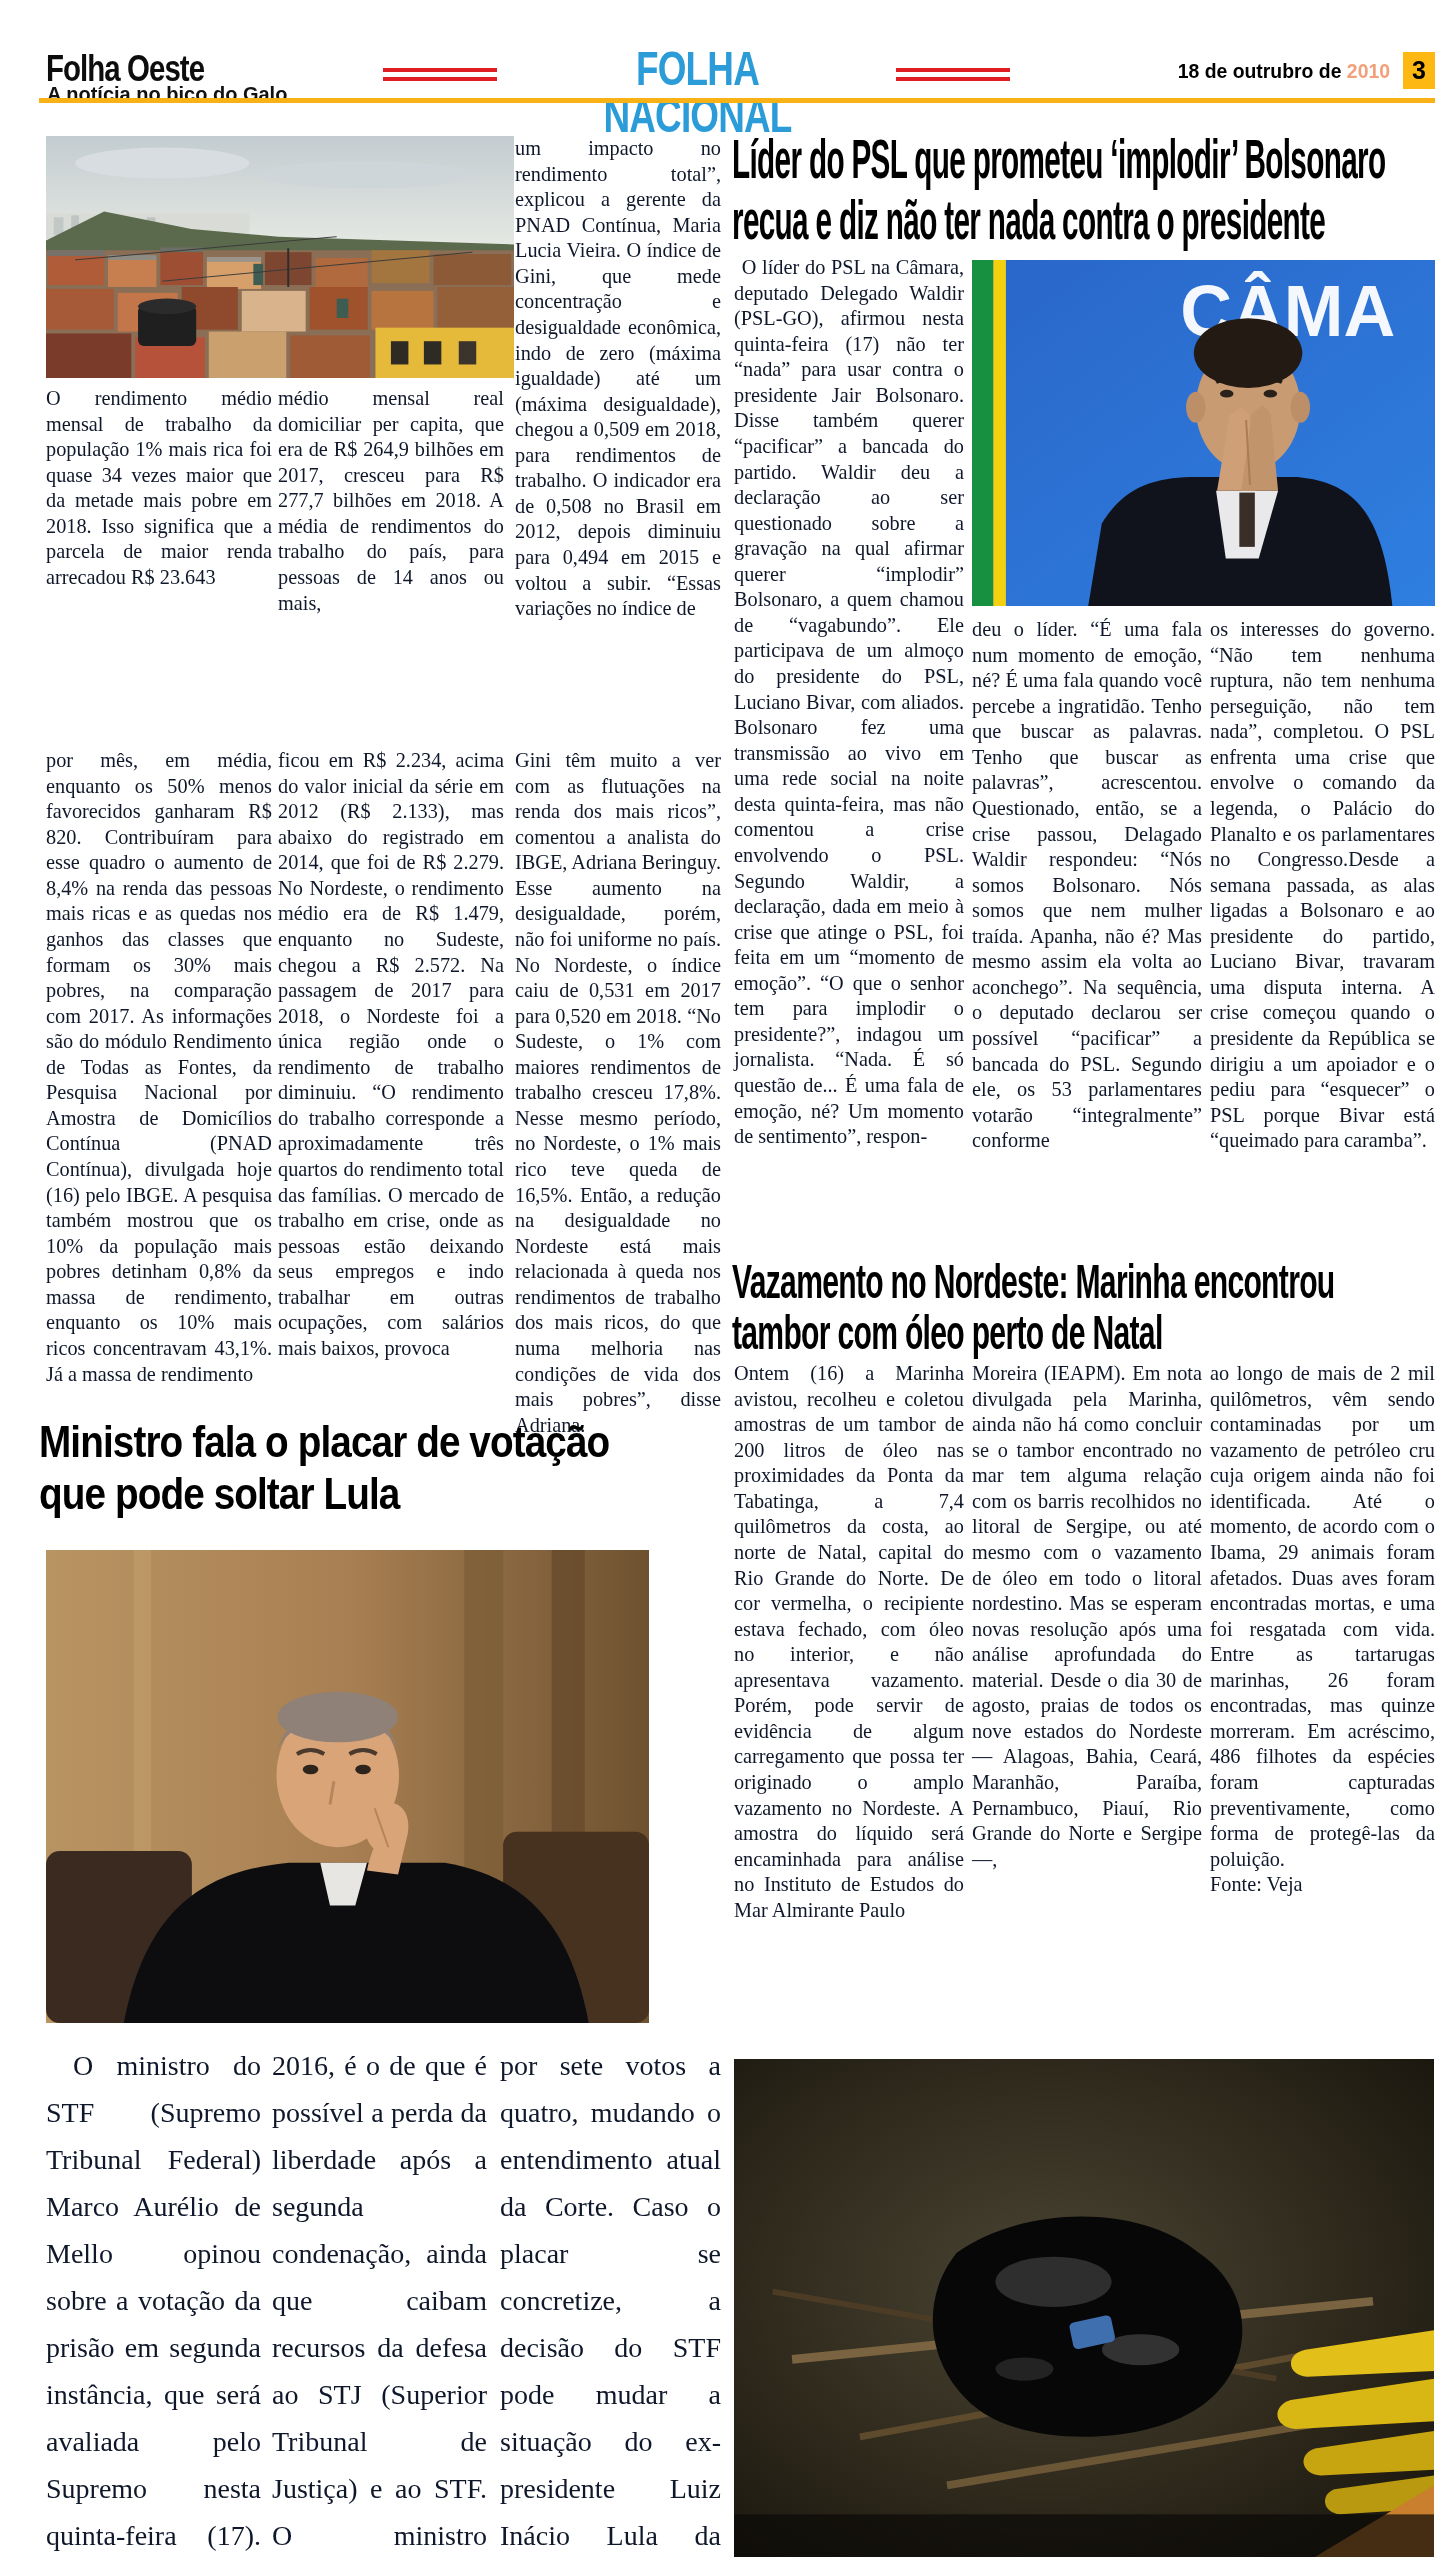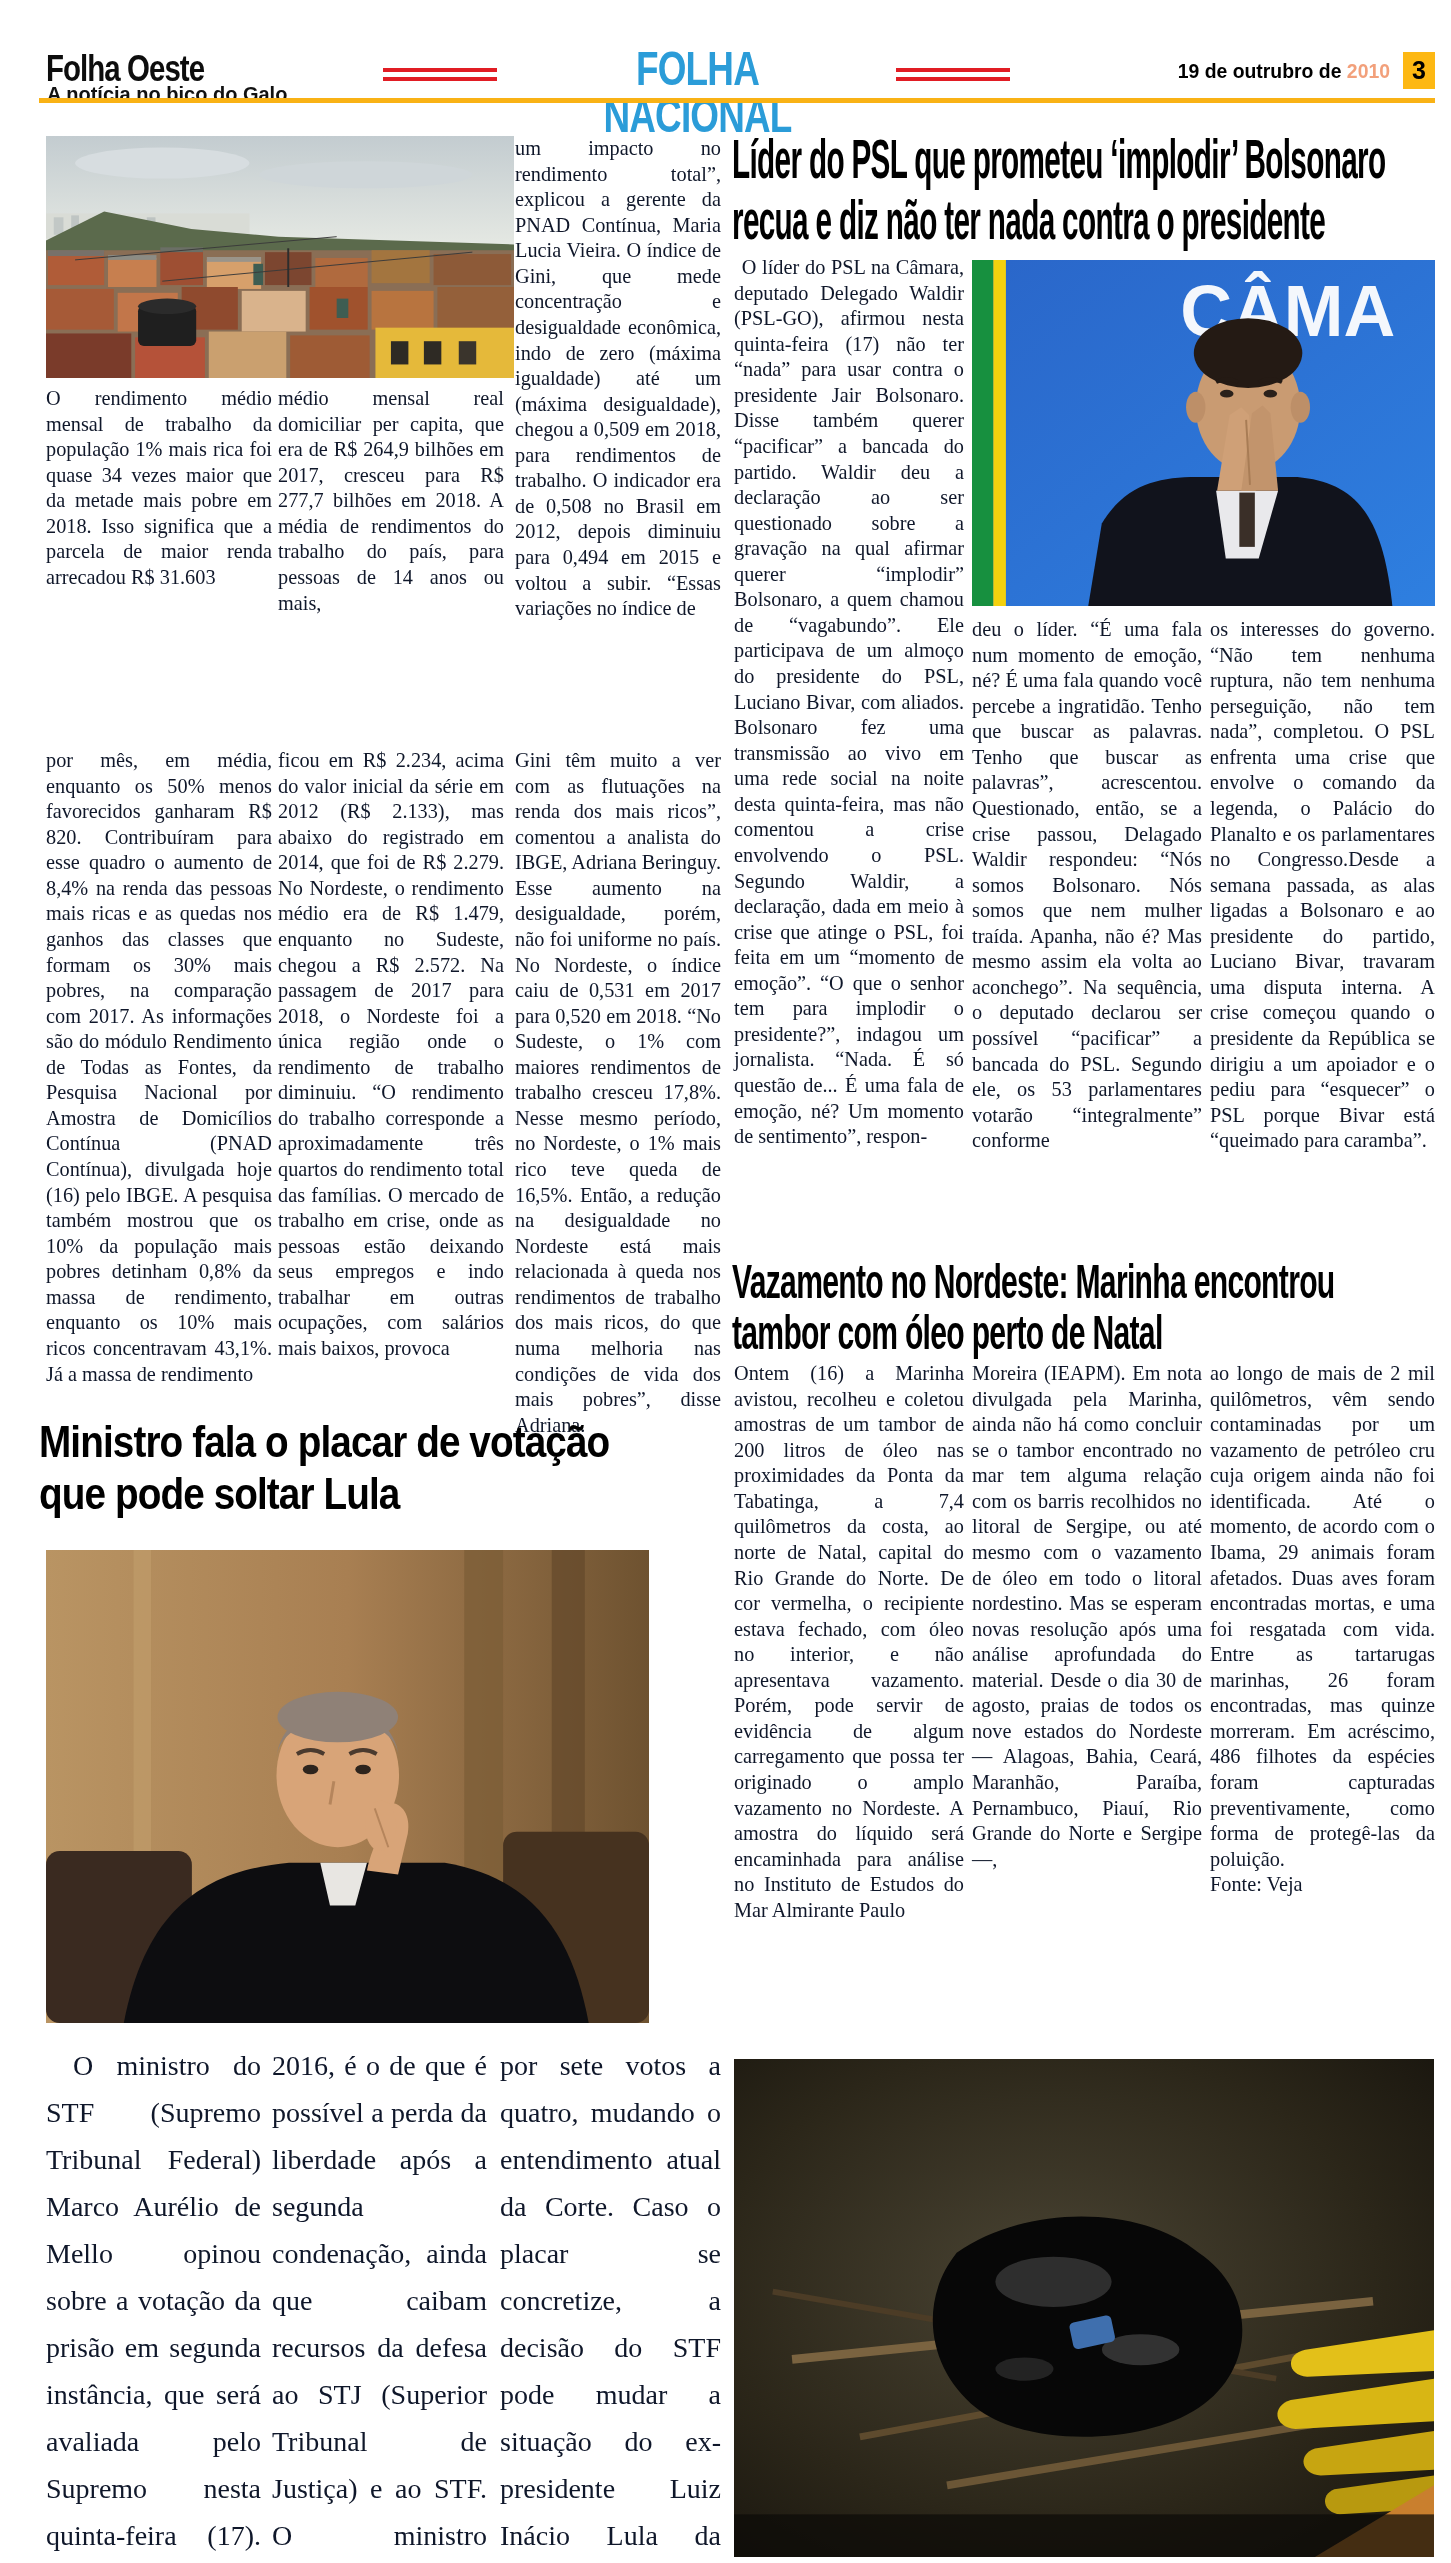--- a/index.html
+++ b/index.html
@@ -46,21 +46,21 @@
   <div class="abs" style="left:504px;top:45px;width:387px;">
     <div class="nacional">FOLHA NACIONAL</div>
   </div>
 
   <div class="abs" style="left:896px;top:68px;">
     <div class="redbar"></div>
     <div class="redbar"></div>
   </div>
 
   <div class="abs dateline" style="left:1148px;top:60px;width:242px;">
-    <span>19 de outrubro de</span>
+    <span>18 de outrubro de</span>
     <span class="year">2010</span>
   </div>
   <div class="abs pagebox" style="left:1403px;top:52px;width:32px;height:37px;">3</div>
 
   <div class="abs rule-yellow" style="left:39px;top:98px;width:1396px;height:4.8px;"></div>
 
   <div class="photo" style="left:46px;top:136px;width:468px;height:242px;">
     <svg viewBox="0 0 483 250" preserveAspectRatio="none">
       <defs>
         <linearGradient id="sky" x1="0" y1="0" x2="0" y2="1">
@@ -110,21 +110,21 @@
       <rect x="95" y="175" width="60" height="42" rx="6" fill="#1f1f1f"></rect>
       <ellipse cx="125" cy="176" rx="30" ry="8" fill="#2b2b2b"></ellipse>
       <rect x="214" y="132" width="10" height="22" fill="#3e5d52"></rect>
         <rect x="300" y="168" width="12" height="20" fill="#3e5d52"></rect>
       <line x1="30" y1="128" x2="300" y2="104" stroke="#3a3a3a" stroke-width="1"></line>
       <line x1="120" y1="150" x2="440" y2="120" stroke="#3a3a3a" stroke-width="1"></line>
       <line x1="250" y1="116" x2="250" y2="156" stroke="#2d2d2d" stroke-width="2"></line>
     </svg>
   </div>
 
-  <div class="col body-sm" style="left:46px;top:386px;width:226px;">O rendimento médio mensal de trabalho da população 1% mais rica foi quase 34 vezes maior que da metade mais pobre em 2018. Isso significa que a parcela de maior renda arrecadou R$ 31.603</div>
+  <div class="col body-sm" style="left:46px;top:386px;width:226px;">O rendimento médio mensal de trabalho da população 1% mais rica foi quase 34 vezes maior que da metade mais pobre em 2018. Isso significa que a parcela de maior renda arrecadou R$ 23.643</div>
   <div class="col body-sm" style="left:278px;top:386px;width:226px;">médio mensal real domiciliar per capita, que era de R$ 264,9 bilhões em 2017, cresceu para R$ 277,7 bilhões em 2018. A média de rendimentos do trabalho do país, para pessoas de 14 anos ou mais,</div>
   <div class="col body-sm" style="left:515px;top:136px;width:206px;">um impacto no rendimento total”, explicou a gerente da PNAD Contínua, Maria Lucia Vieira. O índice de Gini, que mede concentração e desigualdade econômica, indo de zero (máxima igualdade) até um (máxima desigualdade), chegou a 0,509 em 2018, para rendimentos de trabalho. O indicador era de 0,508 no Brasil em 2012, depois diminuiu para 0,494 em 2015 e voltou a subir. “Essas variações no índice de</div>
 
 
   <div class="col body-sm" style="left:46px;top:748px;width:226px;">por mês, em média, enquanto os 50% menos favorecidos ganharam R$ 820. Contribuíram para esse quadro o aumento de 8,4% na renda das pessoas mais ricas e as quedas nos ganhos das classes que formam os 30% mais pobres, na comparação com 2017. As informações são do módulo Rendimento de Todas as Fontes, da Pesquisa Nacional por Amostra de Domicílios Contínua (PNAD Contínua), divulgada hoje (16) pelo IBGE. A pesquisa também mostrou que os 10% da população mais pobres detinham 0,8% da massa de rendimento, enquanto os 10% mais ricos concentravam 43,1%. Já a massa de rendimento</div>
   <div class="col body-sm" style="left:278px;top:748px;width:226px;">ficou em R$ 2.234, acima do valor inicial da série em 2012 (R$ 2.133), mas abaixo do registrado em 2014, que foi de R$ 2.279. No Nordeste, o rendimento médio era de R$ 1.479, enquanto no Sudeste, chegou a R$ 2.572. Na passagem de 2017 para 2018, o Nordeste foi a única região onde o rendimento de trabalho diminuiu. “O rendimento do trabalho corresponde a aproximadamente três quartos do rendimento total das famílias. O mercado de trabalho em crise, onde as pessoas estão deixando seus empregos e indo trabalhar em outras ocupações, com salários mais baixos, provoca</div>
   <div class="col body-sm" style="left:515px;top:748px;width:206px;">Gini têm muito a ver com as flutuações na renda dos mais ricos”, comentou a analista do IBGE, Adriana Beringuy. Esse aumento na desigualdade, porém, não foi uniforme no país. No Nordeste, o índice caiu de 0,531 em 2017 para 0,520 em 2018. “No Sudeste, o 1% com maiores rendimentos de trabalho cresceu 17,8%. Nesse mesmo período, no Nordeste, o 1% mais rico teve queda de 16,5%. Então, a redução na desigualdade no Nordeste está mais relacionada à queda nos rendimentos de trabalho dos mais ricos, do que numa melhoria nas condições de vida dos mais pobres”, disse Adriana.</div>
 
   <div class="headline" style="left:732px;top:130px;">
     <div class="hl" style="font-size:45px;transform:scale(0.66,1.24);">

